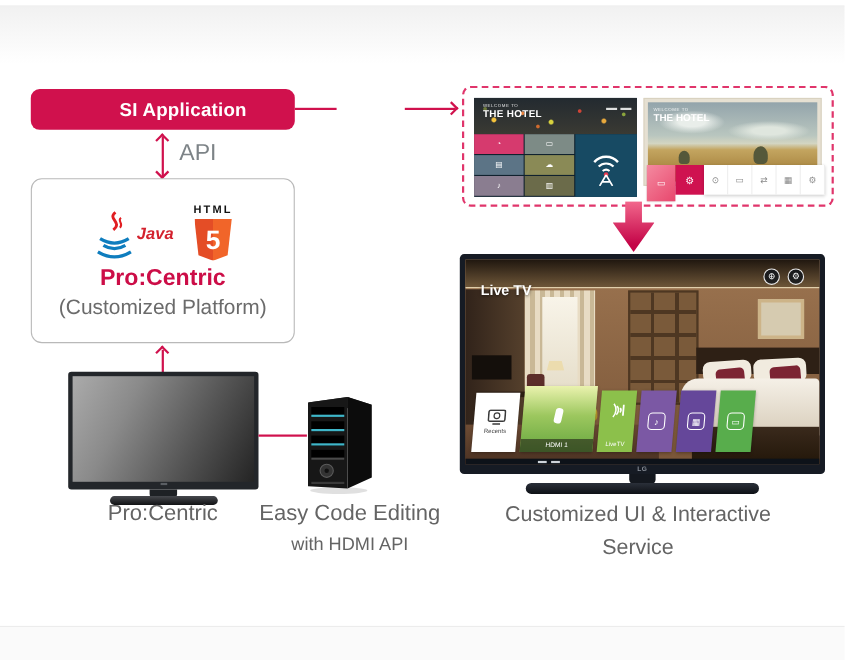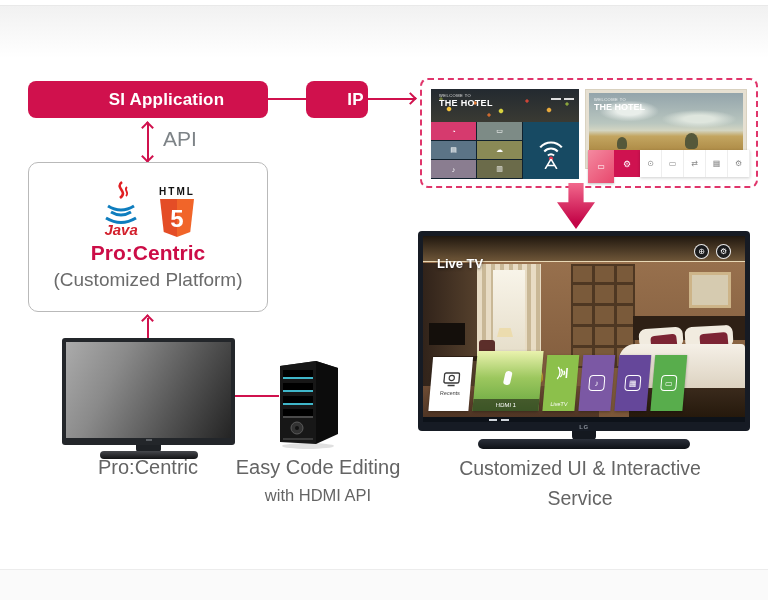--- a/index.html
+++ b/index.html
@@ -22,21 +22,21 @@
   .chev{position:absolute;width:9px;height:9px;}
   .chev-r{border-top:2px solid var(--acc);border-right:2px solid var(--acc);transform:rotate(45deg);}
   .chev-u{border-top:2px solid var(--acc);border-left:2px solid var(--acc);transform:rotate(45deg);}
   .chev-d{border-bottom:2px solid var(--acc);border-right:2px solid var(--acc);transform:rotate(45deg);}
   .api-label{position:absolute;left:163px;top:127px;font-size:21px;color:#7d8387;}
 
   
   .mw-box{position:absolute;left:28px;top:162px;width:240px;height:150px;background:#fff;
     border:1px solid #b9b9b9;border-radius:10px;text-align:center;}
   .logo-row{display:flex;justify-content:center;align-items:flex-end;gap:18px;margin-top:10px;height:64px;}
-  .java-logo{display:flex;flex-direction:column;align-items:center;}
+  .java-logo{display:flex;flex-direction:row;align-items:center;}
   .java-word{color:#d3212d;font-weight:bold;font-style:italic;font-size:15px;line-height:1;margin-top:-4px;}
   .html5-logo{display:flex;flex-direction:column;align-items:center;}
   .html-word{color:#111;font-weight:800;font-size:10px;letter-spacing:2px;line-height:1;margin-top:16px;}
   .shield{width:34px;height:38px;margin-top:2px;position:relative;
     background:linear-gradient(90deg,#e44d26 50%,#f16529 50%);
     clip-path:polygon(0 0,100% 0,89% 87%,50% 100%,11% 87%);
     display:flex;align-items:center;justify-content:center;}
   .shield span{color:#fff;font-size:24px;font-weight:bold;margin-top:2px;}
   .mw-name{color:#cc0d47;font-weight:bold;font-size:21px;margin-top:4px;}
   .mw-desc{color:#6b6b6b;font-size:19px;margin-top:4px;}
@@ -175,21 +175,20 @@
 </head>
 <body>
 
 <div id="stage">
 
   <div class="band-top"></div>
   <div class="band-bottom"></div>
 
   <div class="btn btn-si">SI Application</div>
   <div class="hline" style="left:268px;top:98px;width:38px;"></div>
-  <div class="btn btn-ip">IP</div>
   <div class="hline" style="left:368px;top:98px;width:46px;"></div>
   <div class="chev chev-r" style="left:406px;top:94px;"></div>
 
   <div class="vline" style="left:147px;top:124px;height:36px;"></div>
   <div class="chev chev-u" style="left:143px;top:123px;"></div>
   <div class="chev chev-d" style="left:143px;top:152px;"></div>
   <div class="api-label">API</div>
 
   <div class="mw-box">
     <div class="logo-row">

